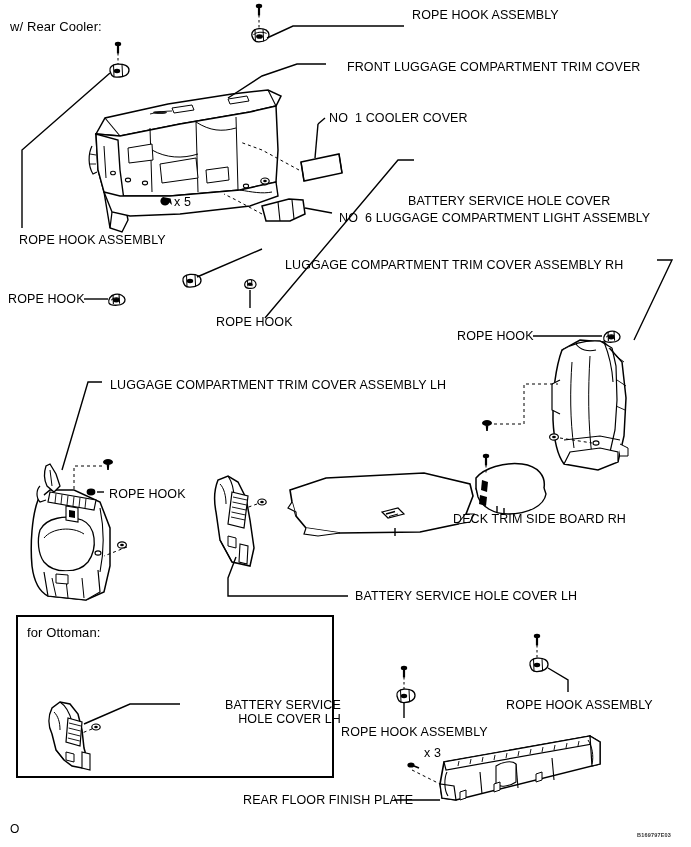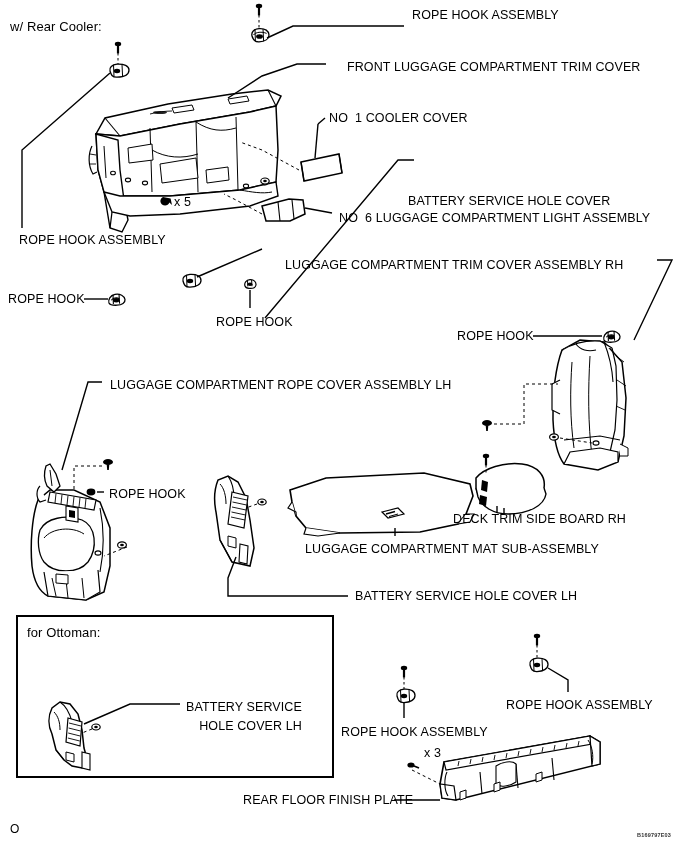--- a/index.html
+++ b/index.html
@@ -36,21 +36,21 @@
     font-size: 12.5px;
     line-height: 14px;
     letter-spacing: 0.1px;
     white-space: pre;
     color: #000;
   }
   .lbl.caps { font-size: 12.5px; text-align: right; }
   .lbl.head {
     font-size: 13px;
   }
-  .lbl.multi { white-space: pre-line; line-height: 19px; }
+  .lbl.multi { white-space: pre-line; line-height: 14px; margin-left: 39px; }
   .lbl.tiny {
     font-size: 5.5px;
     font-weight: bold;
     letter-spacing: 0.2px;
     color: #333;
   }
   .lbl.page {
     font-size: 12px;
   }
   .ottoman-box {
@@ -410,27 +410,26 @@
   <div class="lbl caps" style="left:19px; top:233px;">ROPE HOOK ASSEMBLY</div>
 
   <div class="lbl caps" style="left:285px; top:258px;">LUGGAGE COMPARTMENT TRIM COVER ASSEMBLY RH</div>
 
   <div class="lbl caps" style="left:8px; top:292px;">ROPE HOOK</div>
 
   <div class="lbl caps" style="left:216px; top:315px;">ROPE HOOK</div>
 
   <div class="lbl caps" style="left:457px; top:329px;">ROPE HOOK</div>
 
-  <div class="lbl caps" style="left:110px; top:378px;">LUGGAGE COMPARTMENT ROPE COVER ASSEMBLY LH</div>
+  <div class="lbl caps" style="left:110px; top:378px;">LUGGAGE COMPARTMENT TRIM COVER ASSEMBLY LH</div>
 
   <div class="lbl caps" style="left:109px; top:487px;">ROPE HOOK</div>
 
   <div class="lbl caps" style="left:453px; top:512px;">DECK TRIM SIDE BOARD RH</div>
 
-  <div class="lbl caps" style="left:305px; top:542px;">LUGGAGE COMPARTMENT MAT SUB-ASSEMBLY</div>
 
   <div class="lbl caps" style="left:355px; top:589px;">BATTERY SERVICE HOLE COVER LH</div>
 
   <div class="lbl head" style="left:27px; top:626px;">for Ottoman:</div>
 
   <div class="lbl caps multi" style="left:186px; top:698px;">BATTERY SERVICE
 HOLE COVER LH</div>
 
   <div class="lbl caps" style="left:341px; top:725px;">ROPE HOOK ASSEMBLY</div>
 

